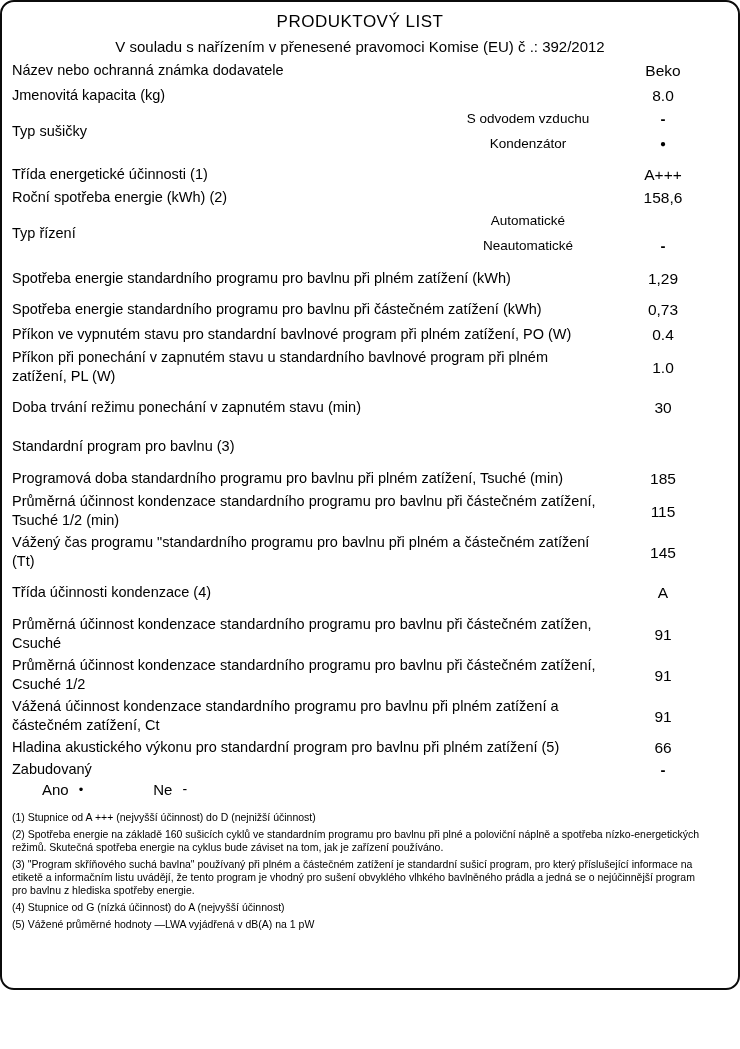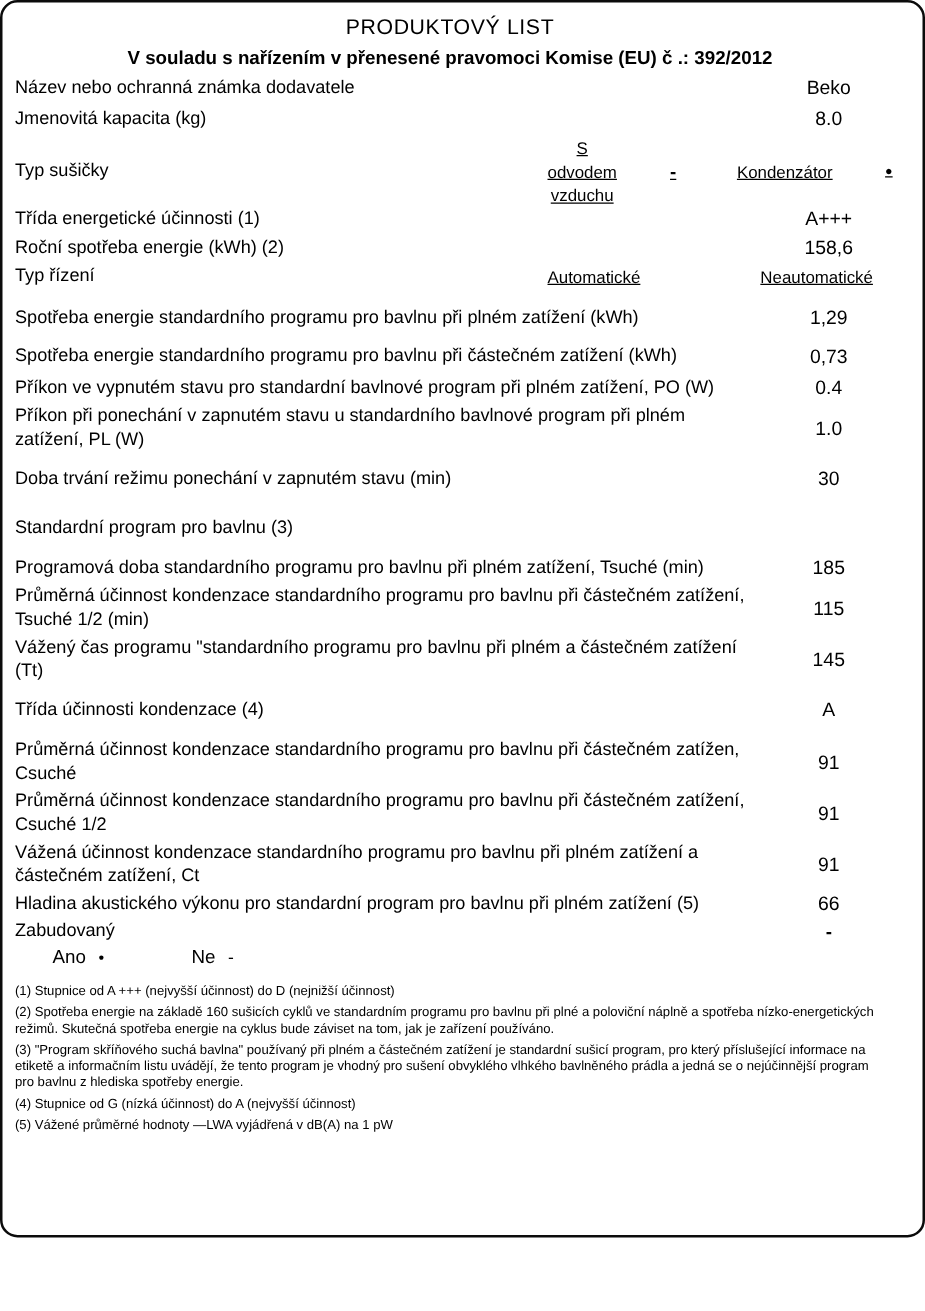--- a/index.html
+++ b/index.html
@@ -20,38 +20,38 @@
   }
   .h-title {
     text-align:center;
     font-size:17px;
     letter-spacing:0.5px;
     margin-top:4px;
   }
   .h-sub {
     text-align:center;
     font-size:15px;
-    font-weight:bold;
+    font-weight:normal;
     margin-top:6px;
   }
   .row {
     display:flex;
     align-items:center;
     font-size:14.5px;
     line-height:19px;
   }
   .lbl { flex:1; padding-right:14px; }
   .val {
     width:90px; flex-shrink:0;
     text-align:center;
     font-size:15.5px;
   }
   .subcol {
     width:270px; flex-shrink:0;
-    display:flex; gap:6px;text-decoration:underline;
+    display:flex; flex-direction:column; gap:6px;
   }
   .subrow { display:flex; align-items:center; }
   .mid {
     flex:1;
     text-align:center;
     font-size:13.5px;
   }
   .dash { font-weight:bold; font-size:15px; }
   .dot  { font-size:10px; }
   .yn {
@@ -61,21 +61,21 @@
   .yn .w  { margin-right:10px;text-align:right; }
   .yn .m1 { margin-right:70px; font-size:13px; }
   .yn .m2 { font-size:14px; }
   .footnotes {
     margin-top:12px;
     font-size:10.5px;
     line-height:13px;
   }
   .fn { margin-top:4px; }
   
-  .mt1{margin-top:1px}.mt3{margin-top:3px}.mt4{margin-top:4px}.mt5{margin-top:0}
+  .mt1{margin-top:1px}.mt3{margin-top:3px}.mt4{margin-top:4px}.mt5{margin-top:12px}
   .mt6{margin-top:6px}.mt7{margin-top:7px}.mt12{margin-top:12px}.mt13{margin-top:13px}.mt16{margin-top:14px}.mt20{margin-top:20px}
 </style>
 </head>
 <body>
 
 <div class="page">
 
   <div class="h-title">PRODUKTOVÝ LIST</div>
   <div class="h-sub">V souladu s nařízením v přenesené pravomoci Komise (EU) č .: 392/2012</div>
 

